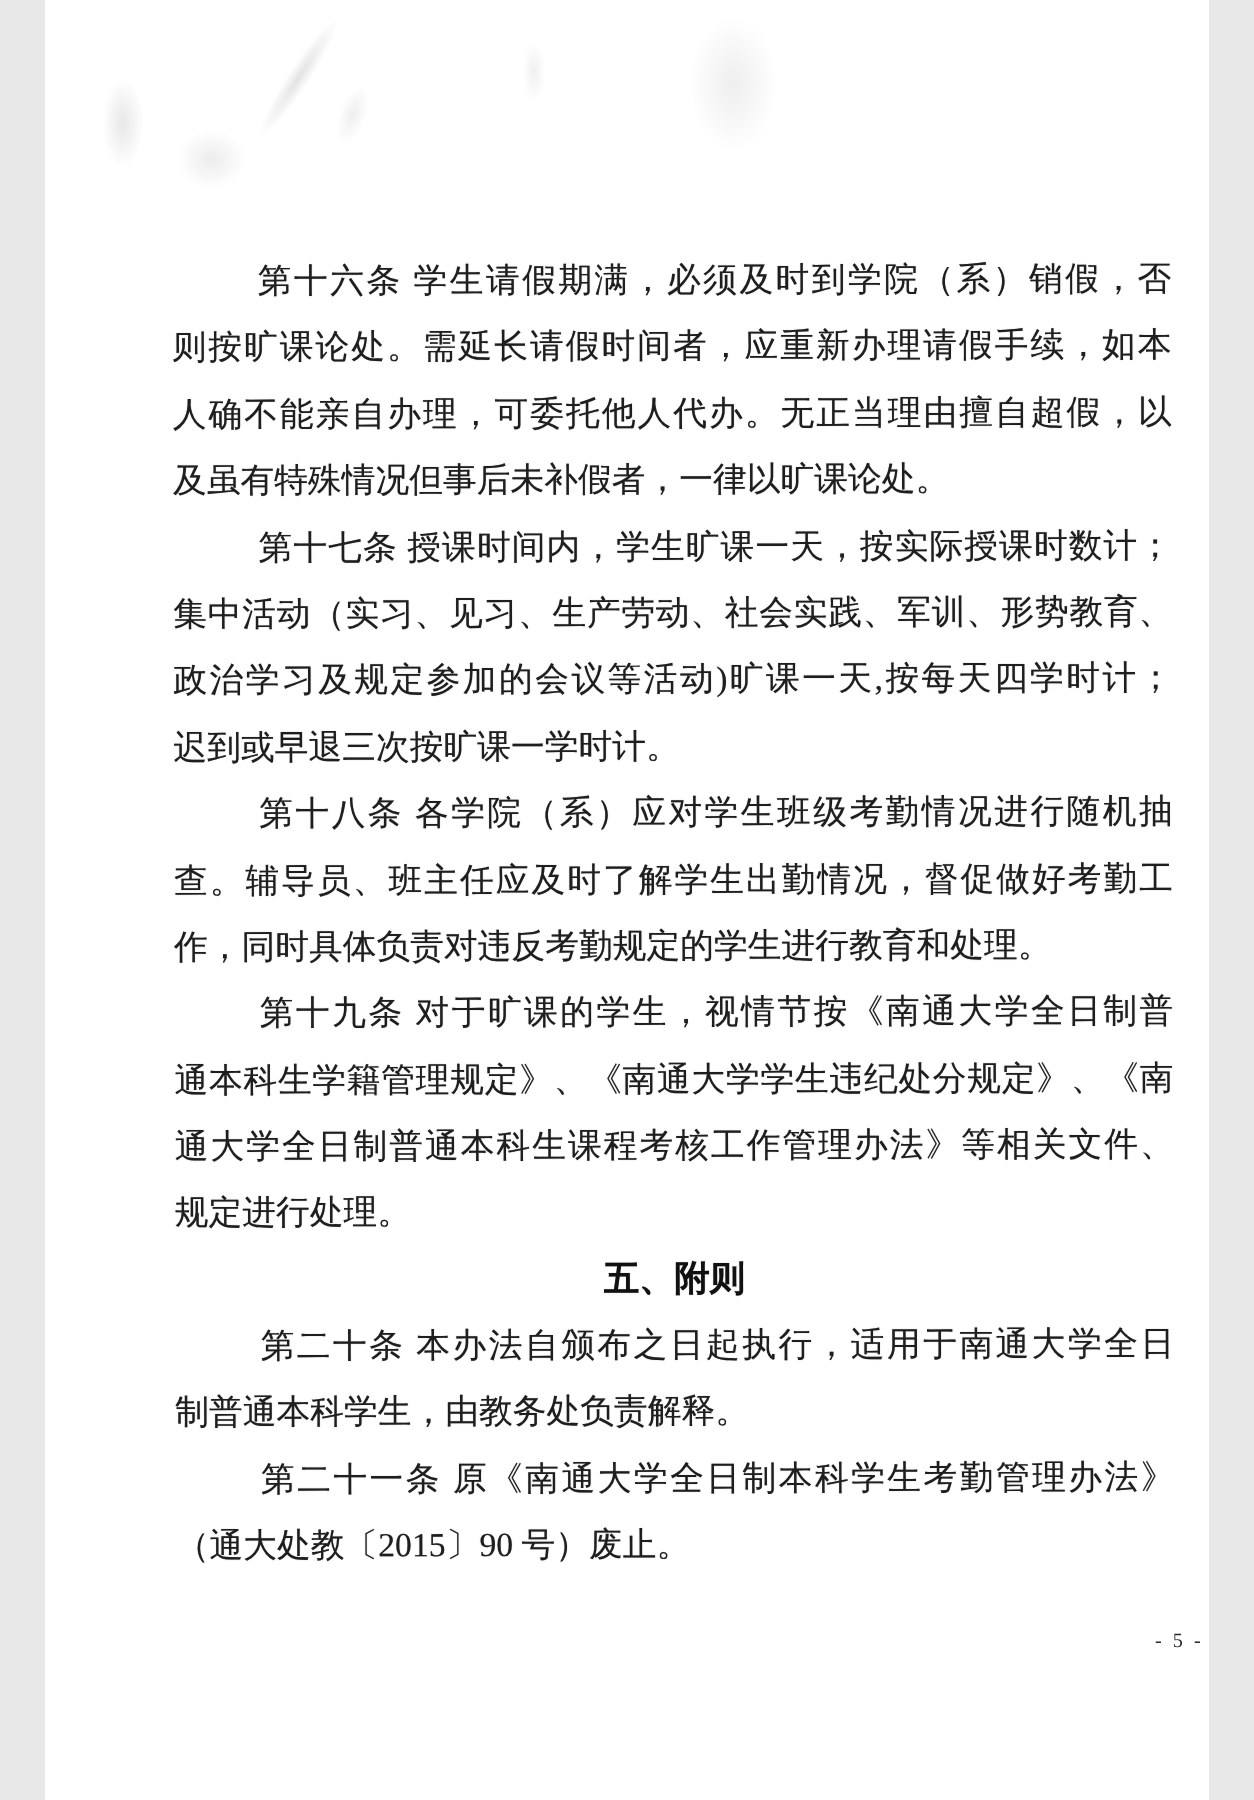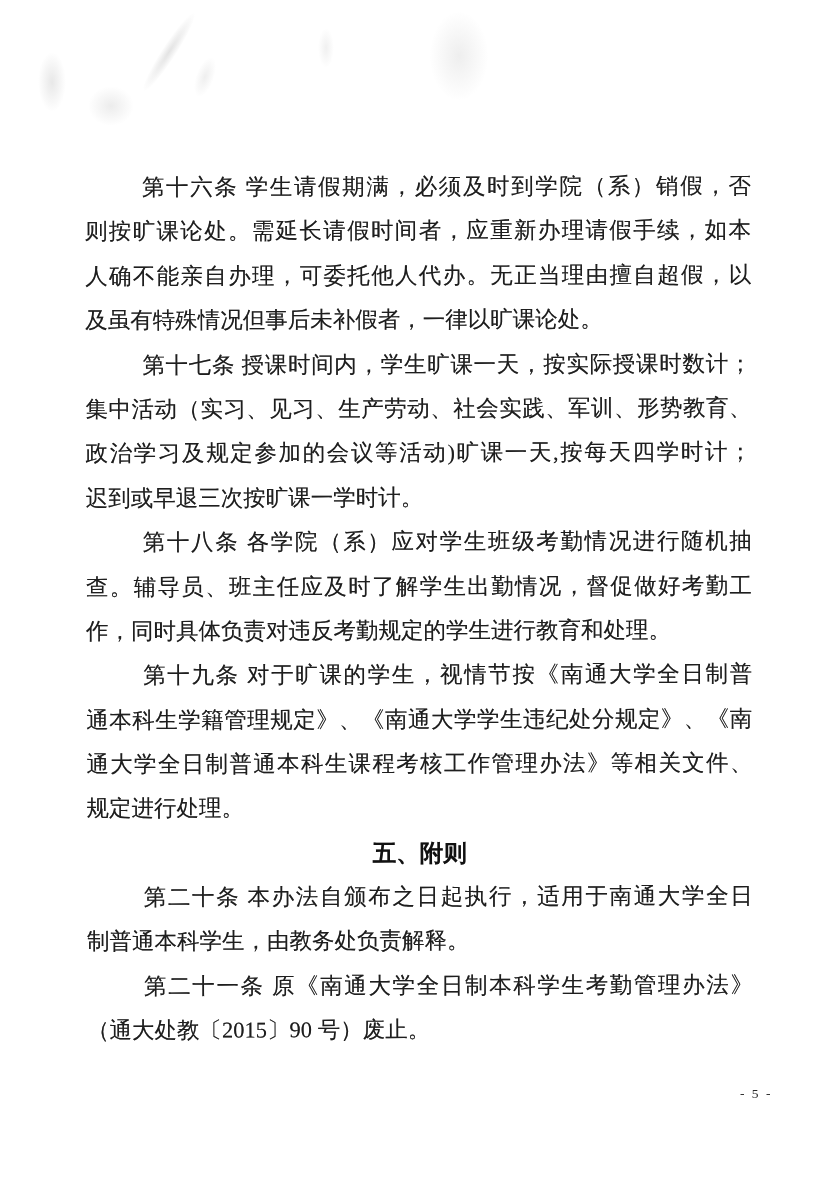--- a/index.html
+++ b/index.html
@@ -2,21 +2,21 @@
 <html><head>
 <meta charset="utf-8">
 <style>
   html, body {
     margin: 0;
     padding: 0;
     background: #e8e8e8;
   }
   .page {
     position: relative;
-    width: 836px;
+    width: 776px;
     height: 1200px;
     margin: 0 auto;
     background: #ffffff;
     overflow: hidden;
     font-family: "Liberation Serif", "DejaVu Serif", serif;
   }
   .scan-layer { position: absolute; inset: 0; pointer-events: none; }
   .artifact { position: absolute; border-radius: 50%; pointer-events: none; }
   .a1 { left: 38px;  top: 52px;  width: 28px; height: 60px;
         background: radial-gradient(ellipse, rgba(90,90,90,.14), rgba(90,90,90,0) 70%); }

